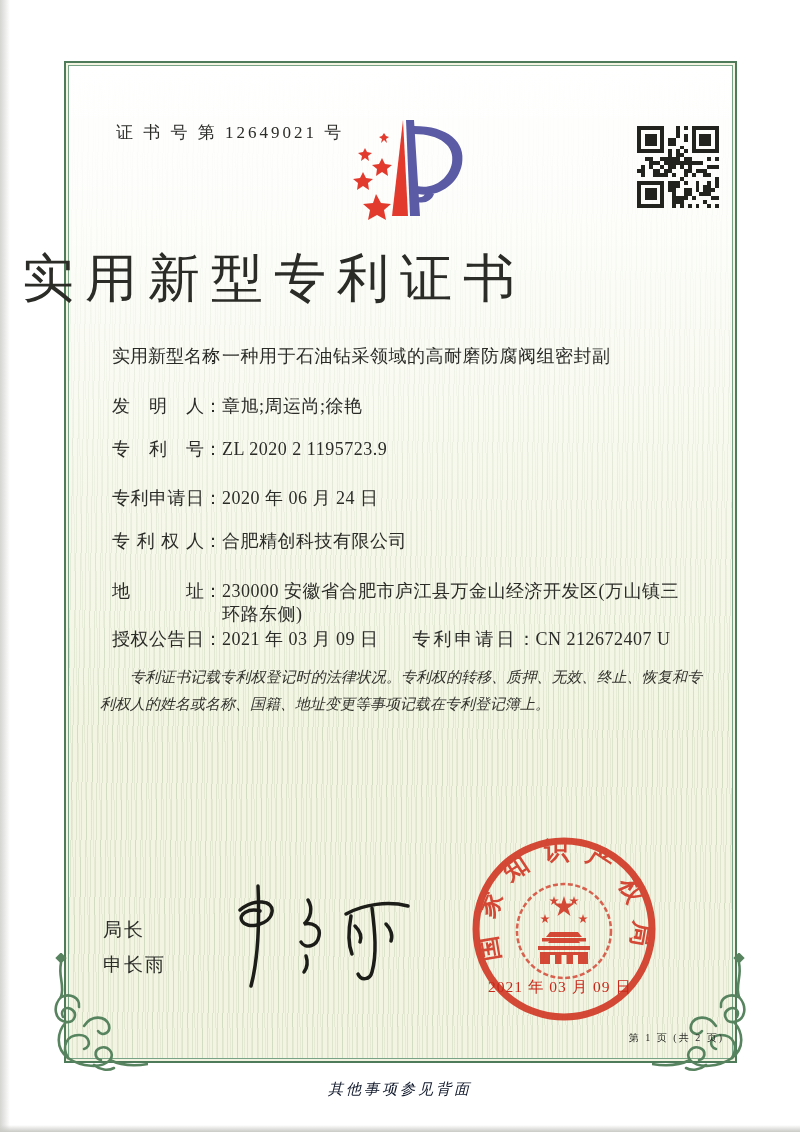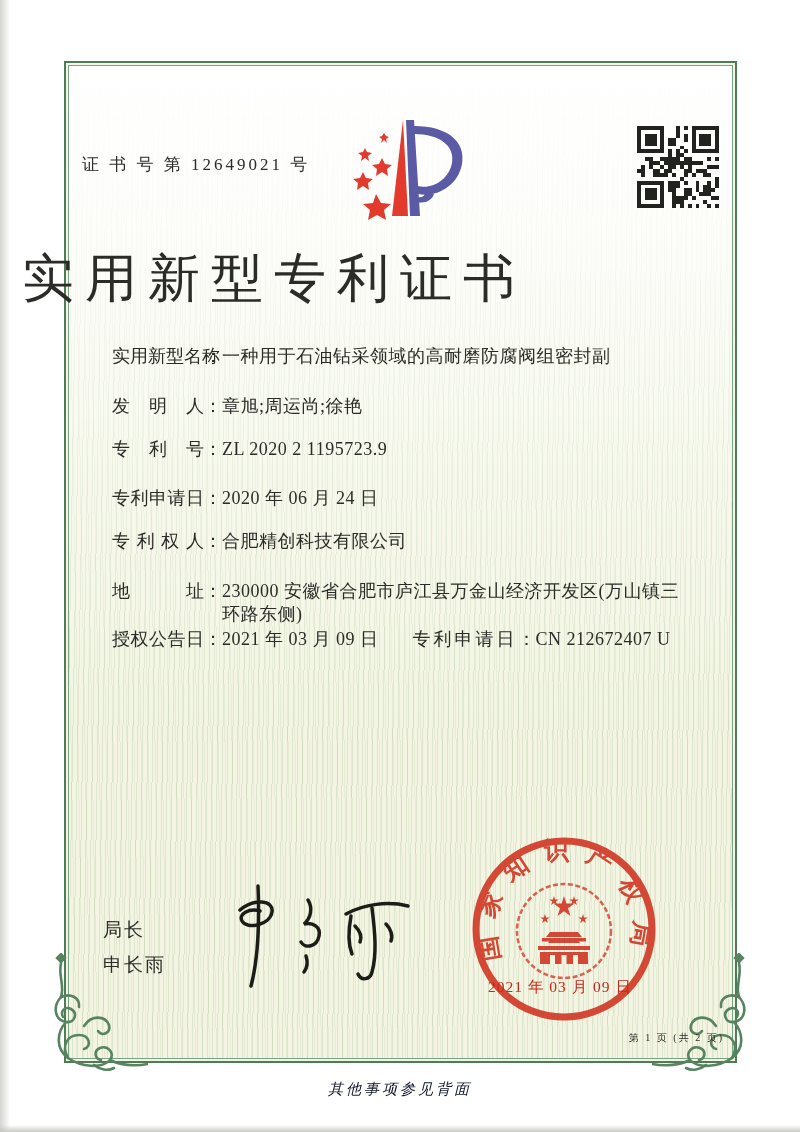--- a/index.html
+++ b/index.html
@@ -24,21 +24,21 @@
          repeating-linear-gradient(91deg, rgba(134,166,118,.20) 0 1px, rgba(0,0,0,0) 1px 5px),
          repeating-linear-gradient(89deg, rgba(134,166,118,.13) 0 1px, rgba(0,0,0,0) 1px 7px);}
   .fade-top{position:absolute;inset:3px;
        background:linear-gradient(180deg,#ffffff 0%,rgba(255,255,255,.85) 15%,
                   rgba(255,255,255,.35) 42%,rgba(255,255,255,0) 68%);}
   .flourish{position:absolute;width:100px;height:125px;}
   .flourish svg{width:100%;height:100%;}
   .flourish-bl{left:48px;top:953px;}
   .flourish-br{left:652px;top:953px;transform:scaleX(-1);}
   
-  .cert-no{position:absolute;left:82px;top:121px;font-size:17px;letter-spacing:3px;margin-top:32px;}
+  .cert-no{position:absolute;left:116px;top:121px;font-size:17px;letter-spacing:3px;}
   .logo{position:absolute;left:348px;top:116px;width:122px;height:104px;}
   .qr{position:absolute;left:637px;top:126px;width:82px;height:82px;}
   .title{position:absolute;left:0;top:244px;width:800px;text-align:left;
        font-size:52px;font-weight:500;letter-spacing:11px;text-indent:11px;margin-left:11px;}
   
   .field-row{position:absolute;left:112px;font-size:18px;line-height:23px;white-space:nowrap;}
   .flabel{display:inline-block;width:92px;text-align:justify;text-align-last:justify;
        vertical-align:top;}
   .colon{vertical-align:top;}
   .fvalue{display:inline-block;width:470px;vertical-align:top;white-space:normal;
@@ -335,20 +335,21 @@
   <span class="flabel">专利权人</span><span class="colon">：</span><span class="fvalue">合肥精创科技有限公司</span>
 </div>
 <div class="field-row" style="top:580px">
   <span class="flabel">地址</span><span class="colon">：</span><span class="fvalue">230000 安徽省合肥市庐江县万金山经济开发区(万山镇三环路东侧)</span>
 </div>
 <div class="field-row" style="top:628px">
   <span class="flabel">授权公告日</span><span class="colon">：</span><span class="fvalue fvalue-short">2021 年 03 月 09 日</span><span class="pair2"><span class="flabel2">专利申请日</span><span class="colon">：</span><span class="fvalue fvalue-short">CN 212672407 U</span></span>
 </div>
 
 <div class="body-text">
+  <p>专利证书记载专利权登记时的法律状况。专利权的转移、质押、无效、终止、恢复和专利权人的姓名或名称、国籍、地址变更等事项记载在专利登记簿上。</p>
 </div>
 
 <div class="officer">
   <div>局长</div>
   <div>申长雨</div>
 </div>
 
 <div class="signature">
   <svg viewBox="0 0 212 115" xmlns="http://www.w3.org/2000/svg" fill="none" stroke="#1c1c18" stroke-width="3.5" stroke-linecap="round">
     <path d="M28,32 C42,20 62,22 60,34 C58,47 35,52 30,43 C26,36 37,30 48,33"></path>

